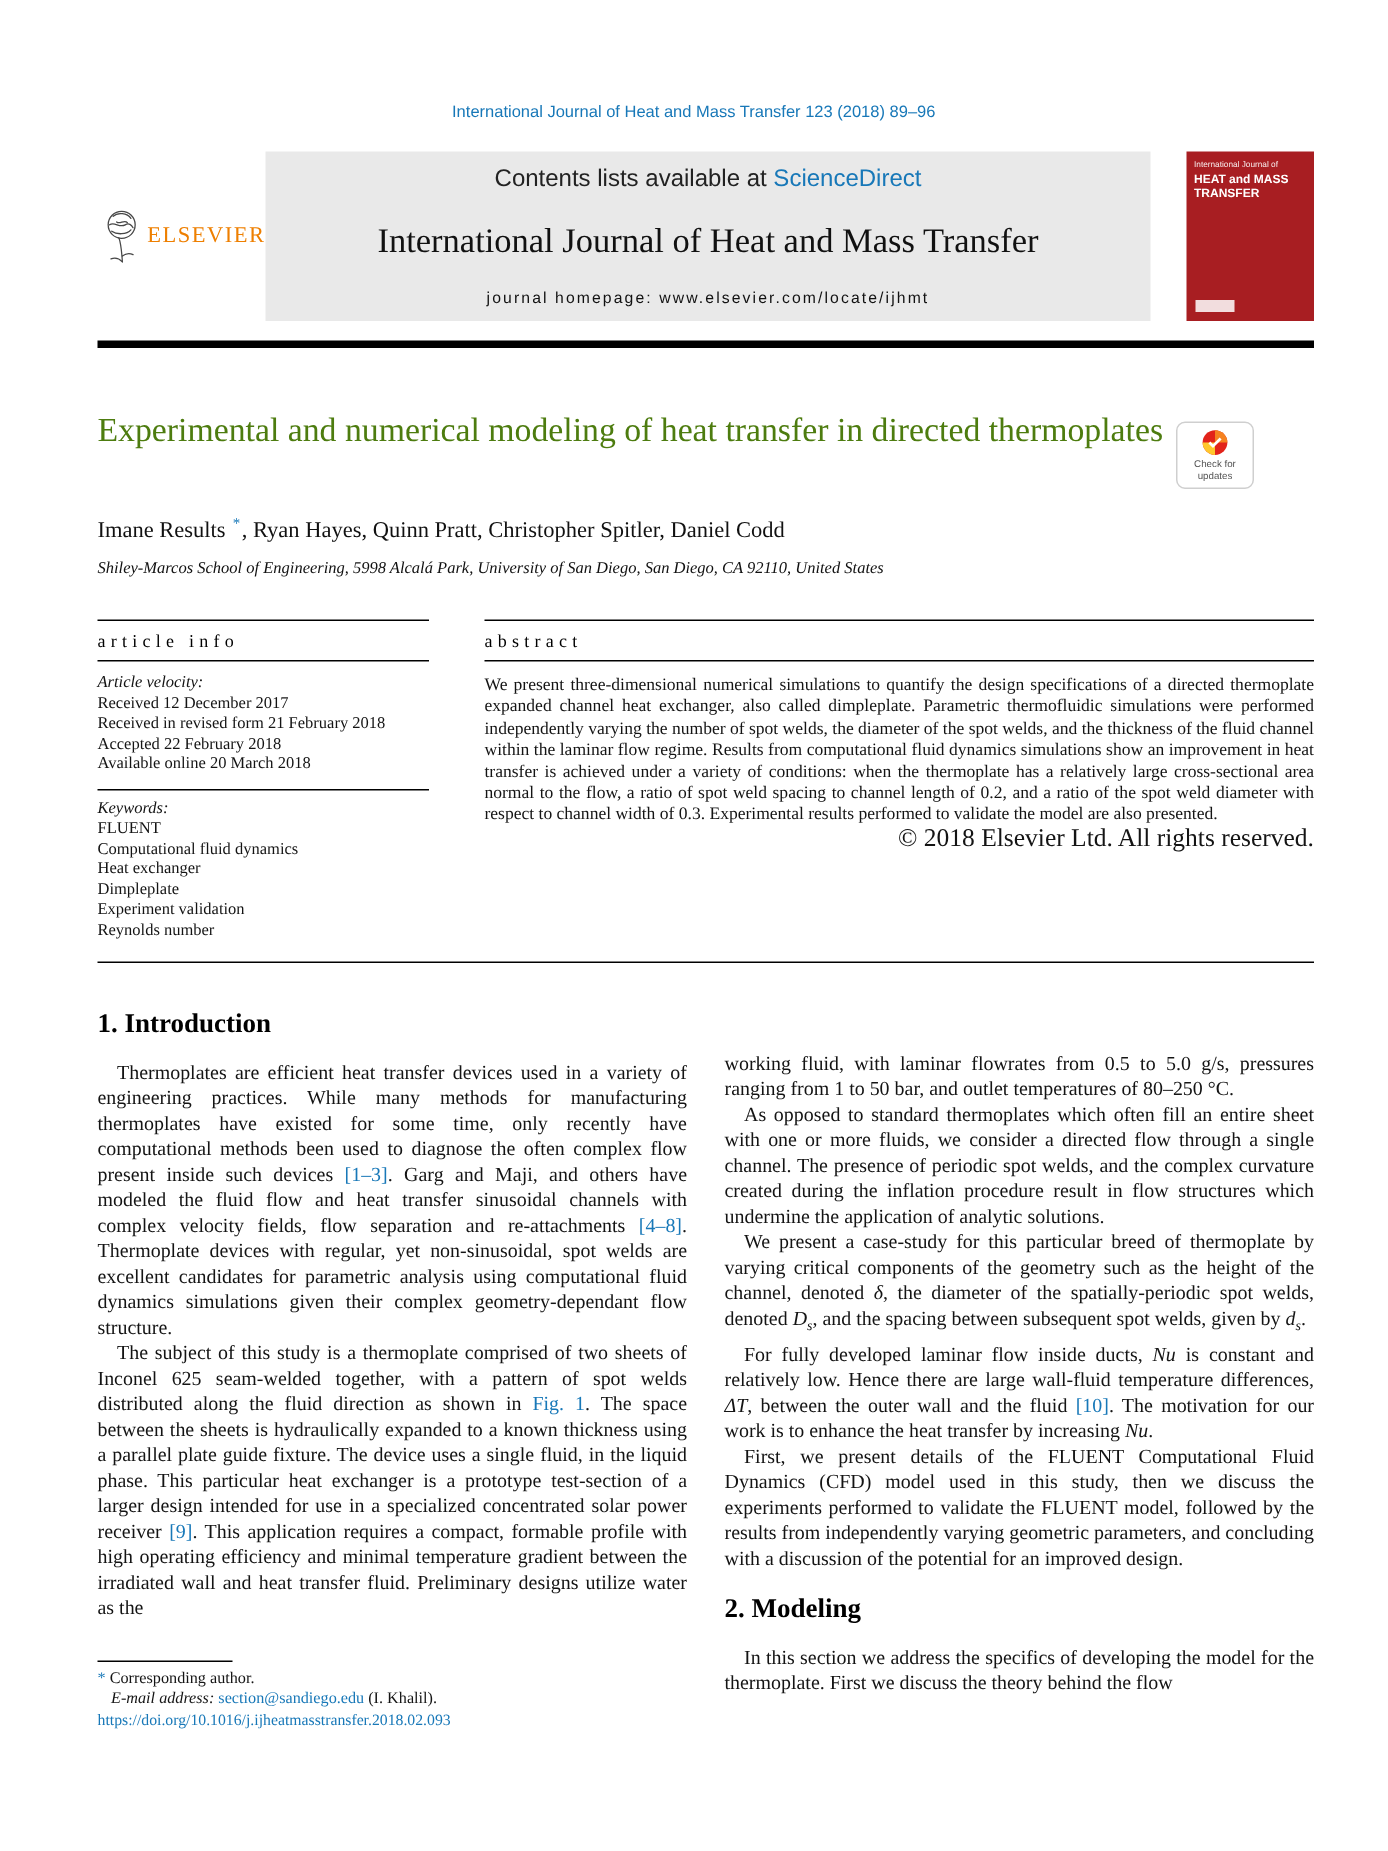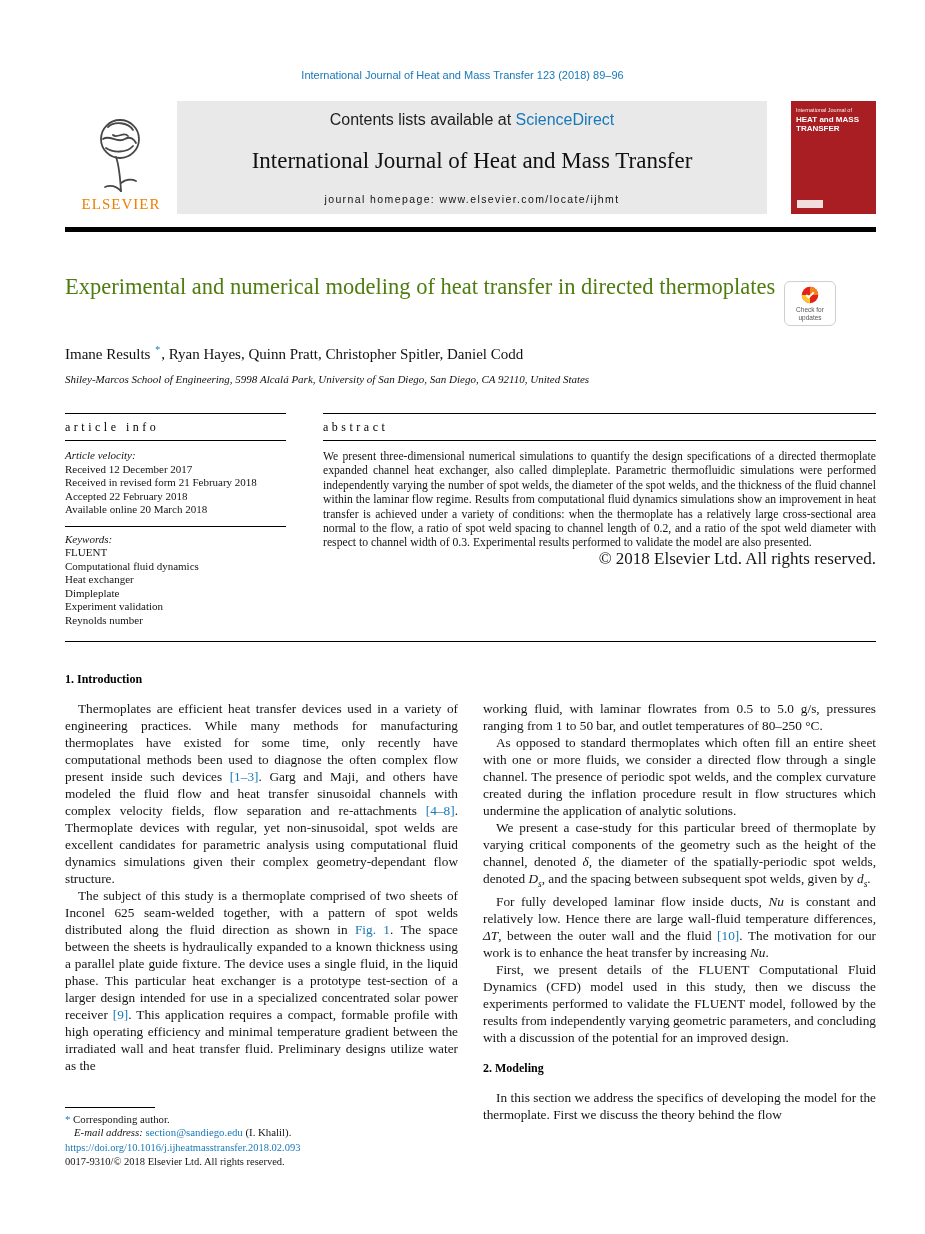--- a/index.html
+++ b/index.html
@@ -18,21 +18,21 @@
   .ref-link{color:var(--link);cursor:pointer;}
 
   
   .citation{
     position:absolute;top:69px;left:0;width:100%;text-align:center;
     font-family:"Liberation Sans", sans-serif;font-size:11px;color:var(--link);cursor:pointer;
   }
 
   
   .banner{position:absolute;top:101px;left:65px;width:811px;height:113px;display:flex;align-items:stretch;}
-  .logo-box{width:112px;display:flex;flex-direction:column;align-items:center;justify-content:flex-end;padding-bottom:1px;}
+  .logo-box{width:112px;display:flex;flex-direction:row;align-items:center;justify-content:flex-end;padding-bottom:1px;}
   .elsevier-word{color:var(--elsevier-orange);font-size:15px;letter-spacing:1px;margin-top:1px;}
   .center-box{
     flex:1;background:var(--banner-gray);display:flex;flex-direction:column;
     justify-content:space-between;text-align:center;padding:10px 8px 9px;
   }
   .contents-line{font-family:"Liberation Sans", sans-serif;font-size:16px;color:#222;}
   .sciencedirect{color:var(--link);cursor:pointer;}
   .journal-title{font-size:23px;color:#111;}
   .homepage{font-family:"Liberation Sans", sans-serif;font-size:10.5px;letter-spacing:1.4px;color:#111;cursor:pointer;}
   .cover{
@@ -69,21 +69,21 @@
   .kw-rule{margin-top:9px;}
   .kw-label{margin-top:6px;}
   .abs-text{margin-top:9px;font-size:11.7px;line-height:14.4px;text-align:justify;}
   .abs-copy{font-size:17px;line-height:14.4px;text-align:right;margin-top:1px;}
   .block-rule{position:absolute;left:0;top:228px;width:811px;border-top:1px solid #000;}
 
   
   .col{position:absolute;top:672px;width:393px;}
   .col-l{left:65px;}
   .col-r{left:483px;padding-top:28px;}
-  .sec{font-size:12px;font-weight:bold;margin-bottom:13px;color:#000;}
+  .sec{font-size:18px;font-weight:bold;margin-bottom:13px;color:#000;}
   .sec2{margin-top:15px;}
   .bp{font-size:13.3px;line-height:17px;text-align:justify;text-indent:13px;hyphens:auto;}
   .bp.cont{text-indent:0;}
   sub{font-size:70%;}
 
   
   .fnote{position:absolute;left:65px;top:1107px;width:393px;font-size:10.8px;line-height:13px;}
   .fn-rule{width:90px;border-top:1px solid #000;margin-bottom:5px;}
   .fn-marker{color:var(--link);}
   .fn-email{margin-left:9px;}
@@ -210,16 +210,15 @@
     </div>
     <div class="fn-line fn-email">
       <i>E-mail address:</i>
       <span class="link">section@sandiego.edu</span>
       <span>(I. Khalil).</span>
     </div>
   </div>
 
   <div class="pubfoot">
     <div class="link doi">https://doi.org/10.1016/j.ijheatmasstransfer.2018.02.093</div>
-    <div class="rights">0017-9310/© 2018 Elsevier Ltd. All rights reserved.</div>
   </div>
 
 </div>
 
 </body></html>

